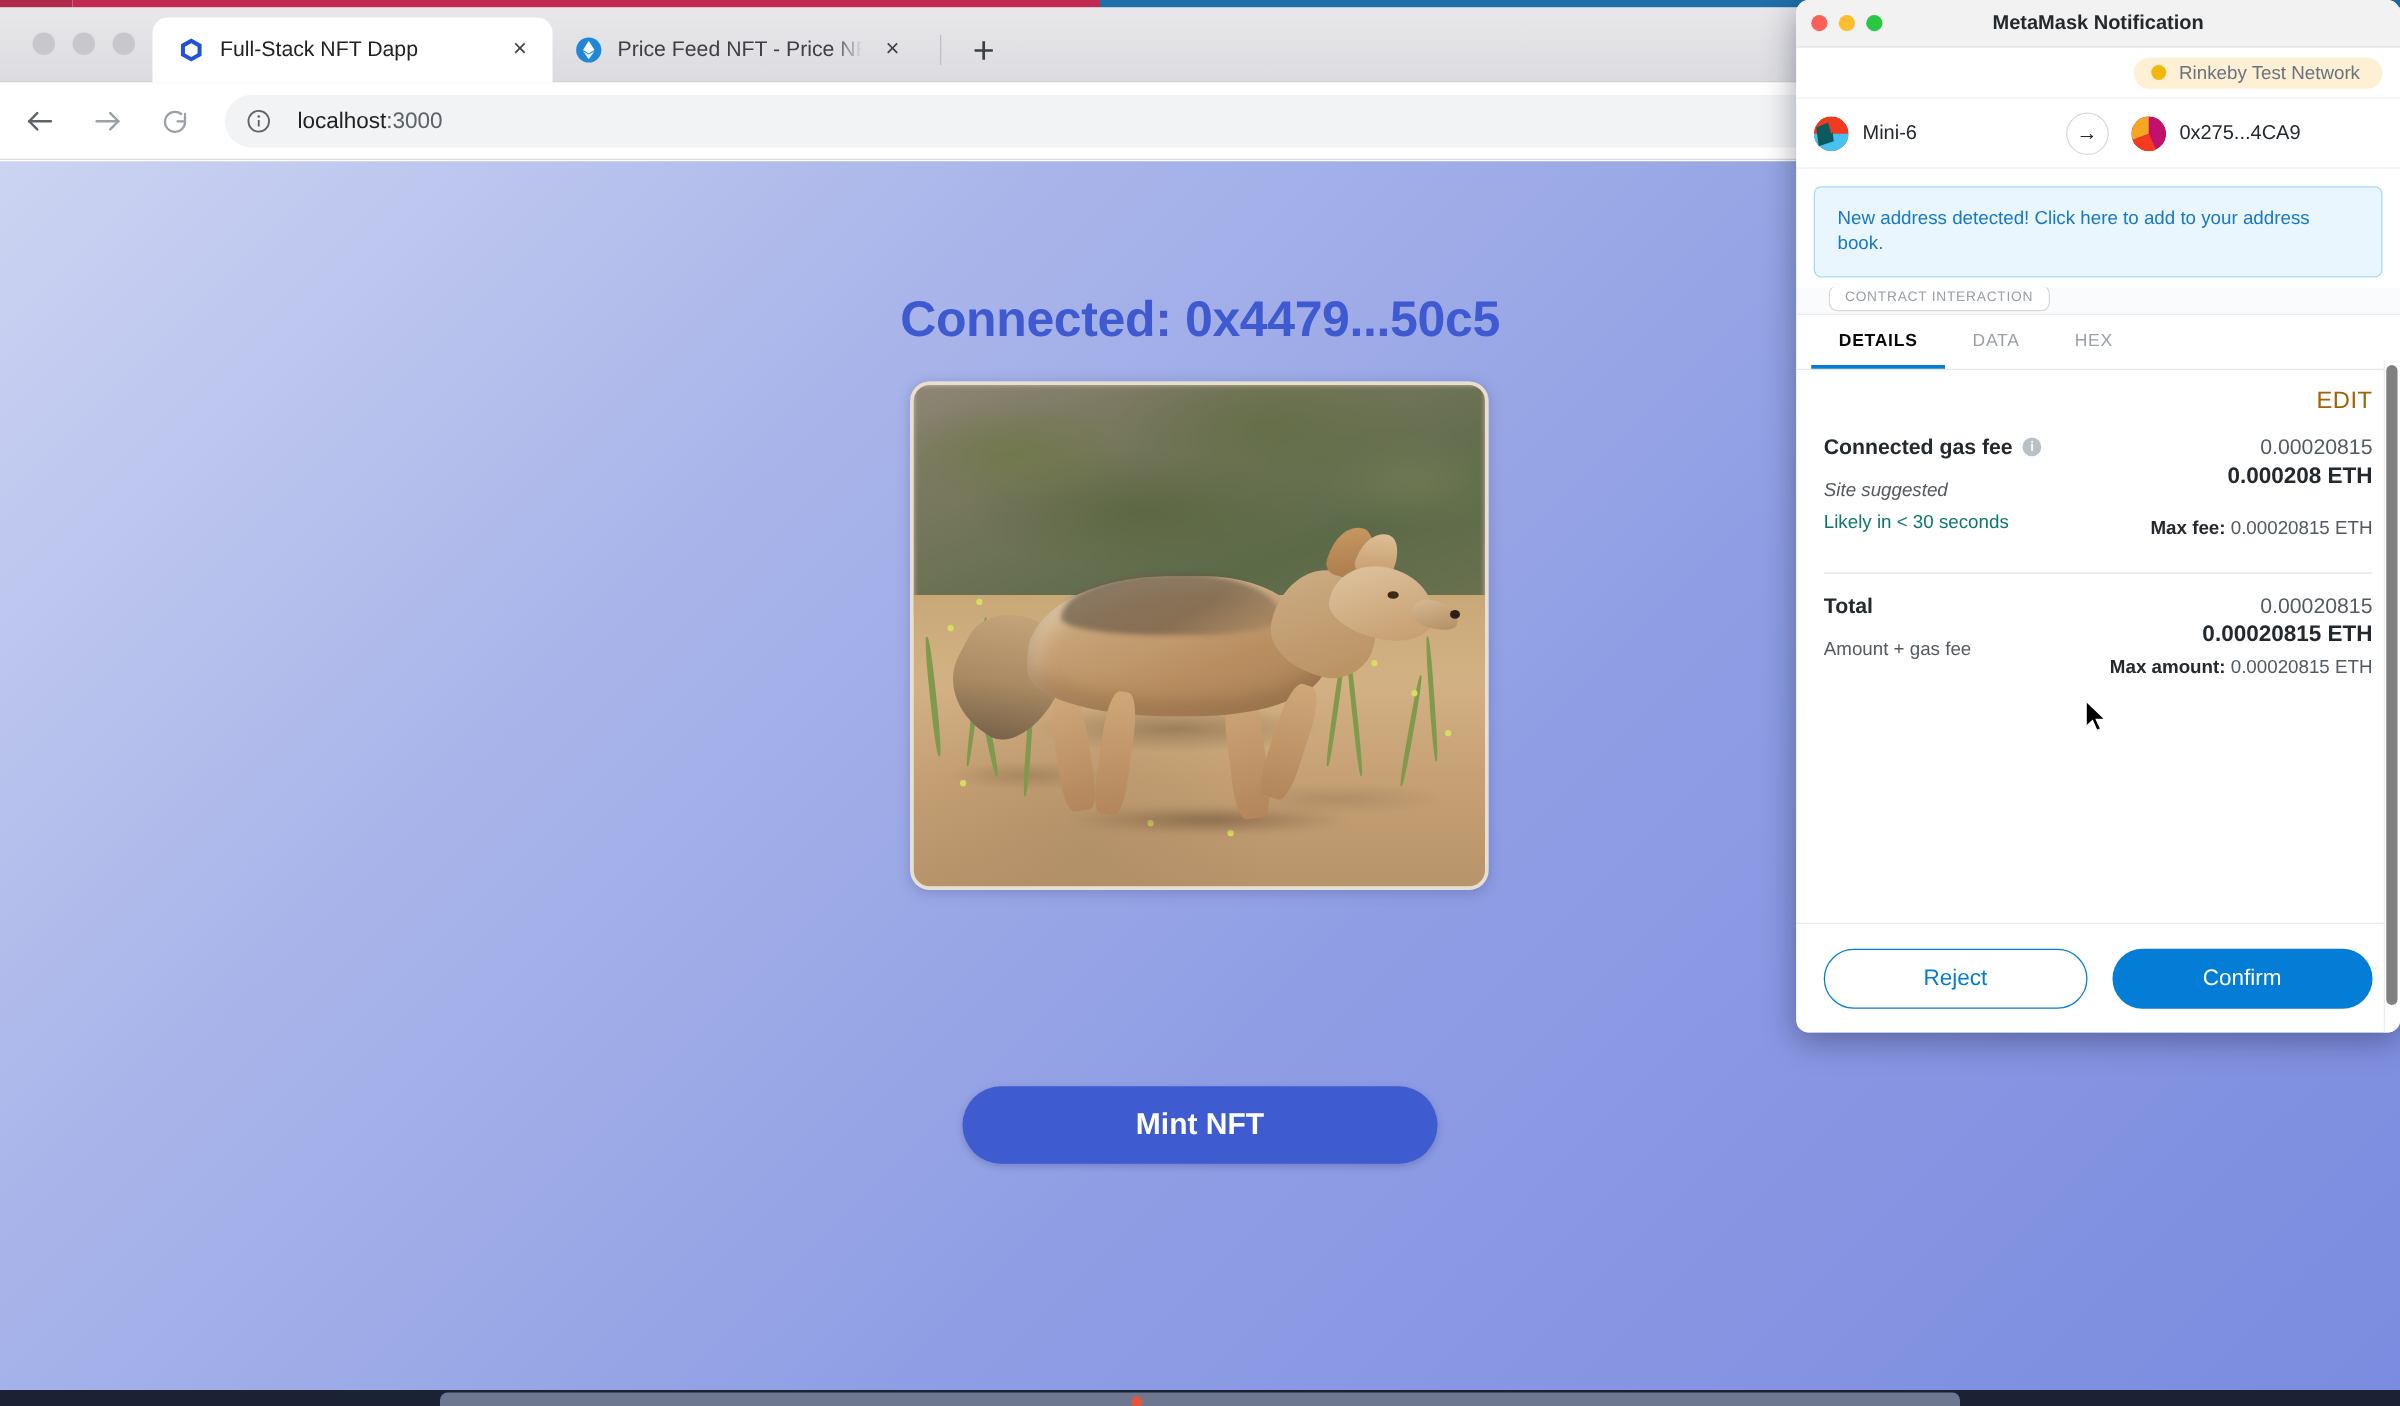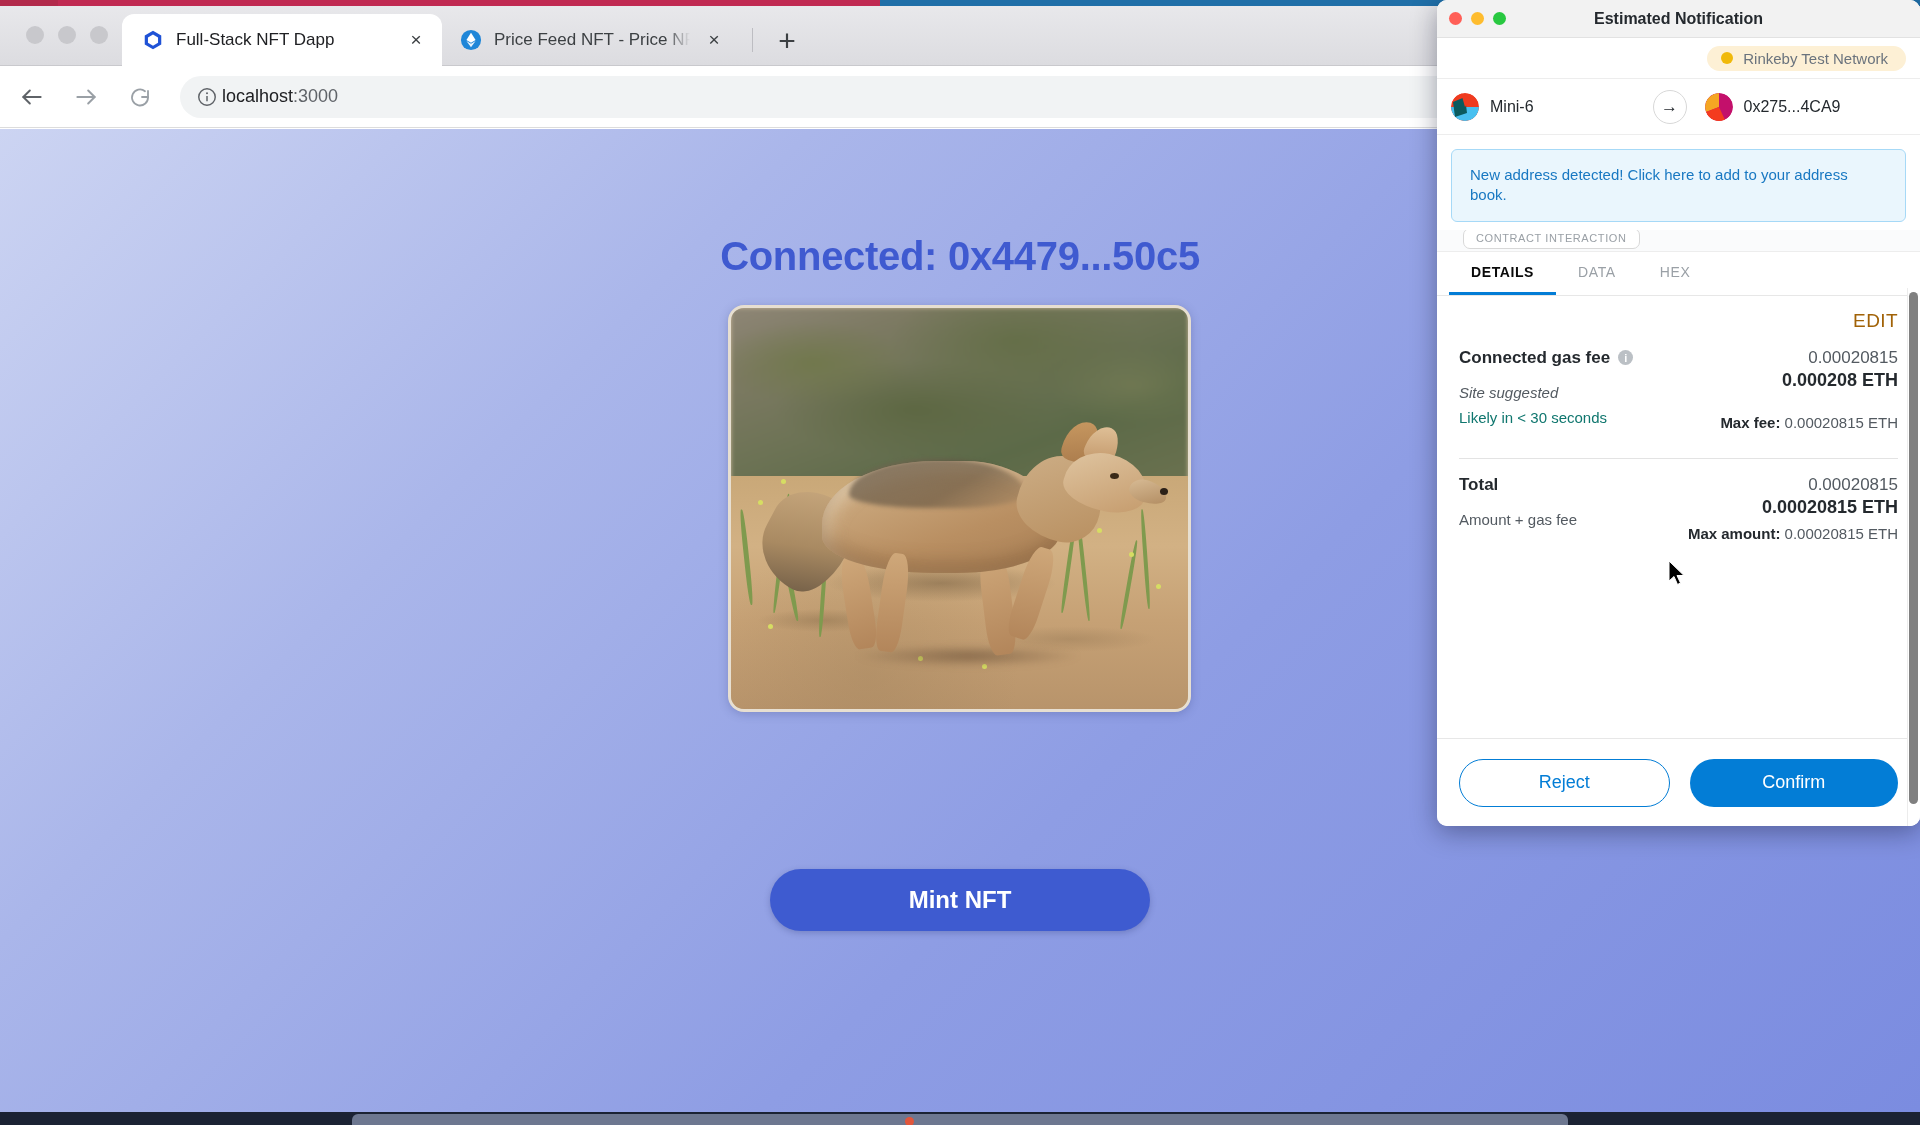--- a/index.html
+++ b/index.html
@@ -62,21 +62,21 @@
   #toolbar {
     position:absolute; left:0; top:66px; width:1920px; height:62px;
     background:#ffffff; border-bottom:1px solid #dcdcdc;
     display:flex; align-items:center;
   }
   .nav-btn { width:44px; height:44px; margin-left:10px; display:flex; align-items:center; justify-content:center; }
   .nav-btn svg { display:block; }
   #omnibox {
     margin-left:18px; height:42px; flex:1 1 auto; margin-right:24px;
     background:#f1f3f4; border-radius:21px;
-    display:flex; align-items:center; padding:0 16px; gap:4px;
+    display:flex; align-items:center; padding:0 16px; gap:20px;
   }
   #site-info-icon { width:22px; height:22px; flex:0 0 22px; }
   #omnibox-url { font-size:18px; color:#202124; }
   #omnibox-url .url-port { color:#5f6368; }
 
   
   #page {
     position:absolute; left:0; top:129px; width:1920px; height:983px;
     background: linear-gradient(135deg,#ccd4f2 0%, #aab6ea 28%, #8e9de4 60%, #7b8ce0 100%);
     overflow:hidden;
@@ -449,21 +449,21 @@
 </div>
 
 <div id="metamask-window">
 
   <div id="mm-titlebar">
     <div id="mm-traffic">
       <span class="mm-dot" id="mm-dot-close"></span>
       <span class="mm-dot" id="mm-dot-minimize"></span>
       <span class="mm-dot" id="mm-dot-zoom"></span>
     </div>
-    <div id="mm-title">Estimated Notification</div>
+    <div id="mm-title">MetaMask Notification</div>
   </div>
 
   <div id="mm-network-row">
     <div id="network-badge">
       <span id="network-dot"></span>
       <span id="network-name">Rinkeby Test Network</span>
     </div>
   </div>
 
   <div id="mm-accounts-row">

